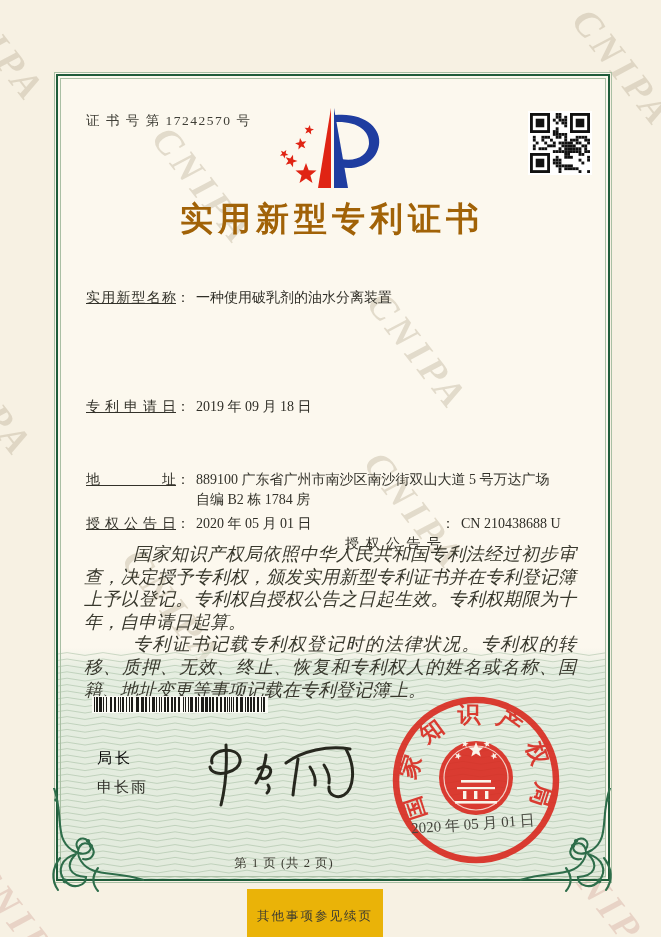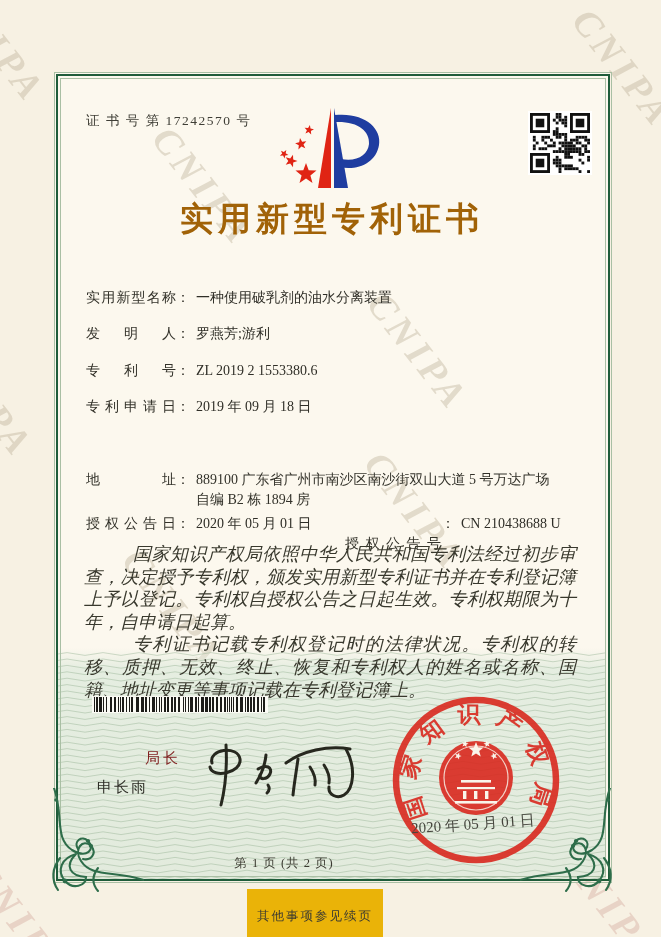--- a/index.html
+++ b/index.html
@@ -25,36 +25,36 @@
 
   
   .cert-no{position:absolute;left:86px;top:112px;font-size:13.5px;letter-spacing:1.5px;color:#3f3e36;}
   .logo{position:absolute;left:268px;top:102px;z-index:3;}
   .qr{position:absolute;left:528px;top:111px;width:64px;height:64px;background:#fff;padding:2px;box-sizing:border-box;}
   .title{position:absolute;left:54px;top:197px;width:556px;text-align:center;
          font-size:33px;font-weight:700;letter-spacing:5px;color:#a16207;}
 
   
   .row{position:absolute;left:86px;width:500px;font-size:14px;color:#33322a;line-height:20px;}
-  .jl{display:inline-block;width:90px;text-align:justify;text-align-last:justify;vertical-align:top;color:#33322a;}
+  .jl{display:inline-block;width:90px;text-align:justify;text-align-last:justify;vertical-align:top;color:#33322a;text-decoration:underline;}
   .colon{display:inline-block;margin-right:6px;}
   .val{color:#2f2e27;}
   .addr-val{display:inline-block;width:388px;vertical-align:top;}
   .grant2{position:absolute;left:259px;top:0;white-space:nowrap;}
   .jl5{display:inline-block;width:96px;text-align:justify;text-align-last:justify;vertical-align:top;margin-top:20px;}
 
   
   .paras{position:absolute;left:84px;top:543px;width:492px;font-size:18px;line-height:22.6px;
          color:#38382d;text-align:justify;font-style:italic;}
   .paras p{margin:0;text-indent:49px;}
 
   
   .barcode{position:absolute;left:92px;top:696px;background:rgba(253,252,246,.92);padding:1px 2px;line-height:0;}
   .signer-title{position:absolute;left:97px;top:749px;font-family:"Liberation Sans",sans-serif;
-        font-size:15px;font-weight:500;letter-spacing:3px;color:#7f1d1d;margin-left:48px;}
+        font-size:15px;font-weight:500;letter-spacing:3px;color:#000000;}
   .signer-name{position:absolute;left:97px;top:778px;font-family:"Liberation Sans",sans-serif;
         font-size:15px;font-weight:500;letter-spacing:2px;color:#2c2c25;}
   .sig{position:absolute;left:198px;top:733px;z-index:4;}
   .seal{position:absolute;left:388px;top:692px;z-index:6;opacity:.9;mix-blend-mode:multiply;}
   .flourish{position:absolute;z-index:5;pointer-events:none;}
   .page-info{position:absolute;left:54px;top:855px;width:460px;text-align:center;
         font-size:12.5px;color:#3b3a31;letter-spacing:1px;z-index:3;}
   .footer-note{position:absolute;left:247px;top:889px;padding:19px 10px;background:#eab308;
         font-size:12.5px;color:#3b3a31;letter-spacing:2px;z-index:4;}
 </style>
@@ -267,31 +267,25 @@
         <rect x="0" y="40" width="20" height="20" fill="#111"></rect>
         <rect x="2.857142857142857" y="42.85714285714286" width="14.285714285714286" height="14.285714285714286" fill="#fff"></rect>
         <rect x="5.714285714285714" y="45.714285714285715" width="8.571428571428571" height="8.571428571428571" fill="#111"></rect>
       </svg>
 
     <div class="title">实用新型专利证书</div>
 
     <div class="row" style="top:288px">
       <span class="jl">实用新型名称</span><span class="colon">：</span><span class="val">一种使用破乳剂的油水分离装置</span>
     </div>
-    <div class="row" style="top:324px">
-      <span class="jl">发明人</span><span class="colon">：</span><span class="val">罗燕芳;游利</span>
-    </div>
-    <div class="row" style="top:361px">
-      <span class="jl">专利号</span><span class="colon">：</span><span class="val">ZL 2019 2 1553380.6</span>
-    </div>
     <div class="row" style="top:397px">
       <span class="jl">专利申请日</span><span class="colon">：</span><span class="val">2019 年 09 月 18 日</span>
     </div>
     <div class="row" style="top:470px">
-      <span class="jl">地址</span><span class="colon">：</span><span class="addr-val"><span>889100 广东省广州市南沙区南沙街双山大道 5 号万达广场</span><br><span>自编 B2 栋 1894 房</span></span>
+      <span class="jl">地址</span><span class="colon">：</span><span class="addr-val"><span>889100 广东省广州市南沙区南沙街双山大道 5 号万达广场</span><br><span>自编 B2 栋 1784 房</span></span>
     </div>
     <div class="row" style="top:514px">
       <span class="jl">授权公告日</span><span class="colon">：</span><span class="val">2020 年 05 月 01 日</span>
       <span class="grant2">
         <span class="jl5">授权公告号</span><span class="colon">：</span><span class="val">CN 210438688 U</span>
       </span>
     </div>
 
     <div class="paras">
       <p>国家知识产权局依照中华人民共和国专利法经过初步审查，决定授予专利权，颁发实用新型专利证书并在专利登记簿上予以登记。专利权自授权公告之日起生效。专利权期限为十年，自申请日起算。</p>

